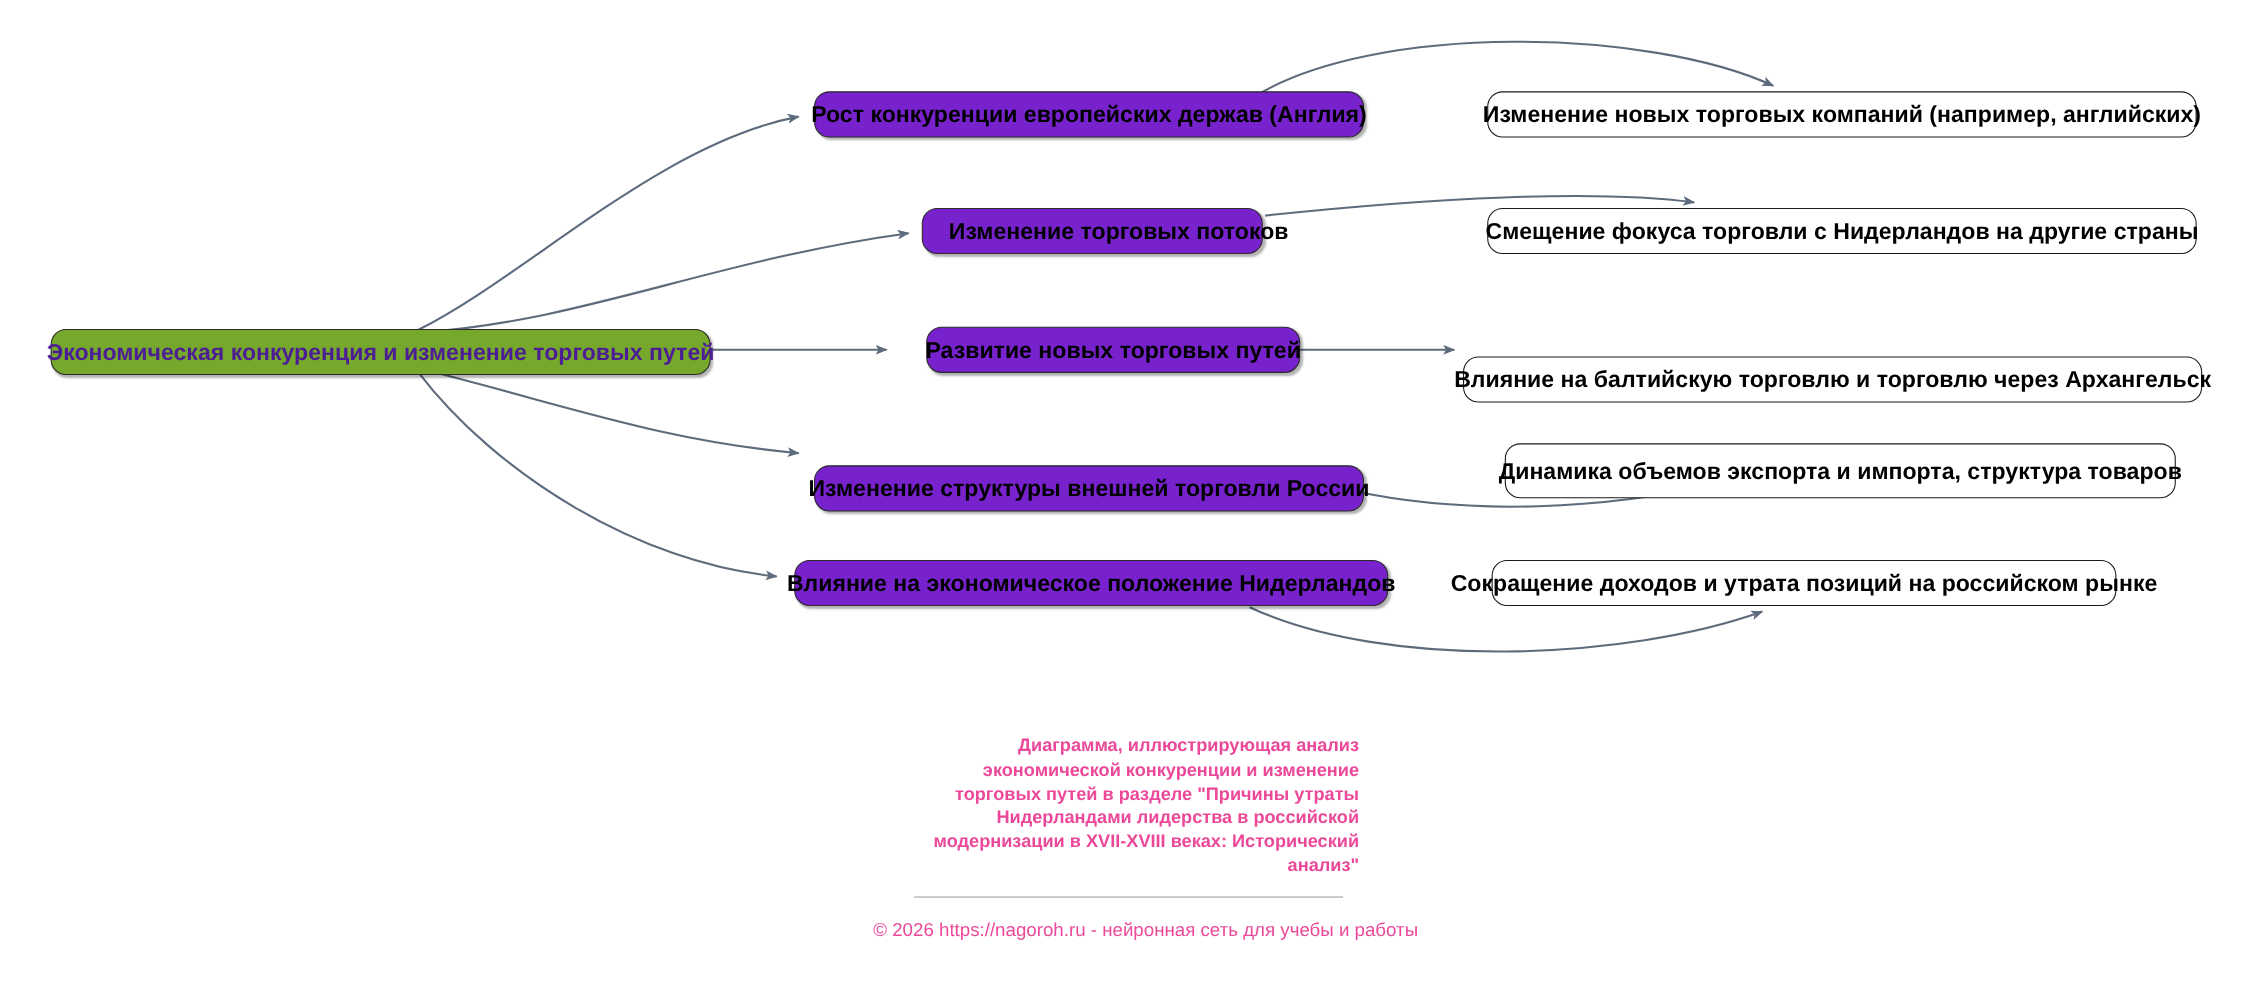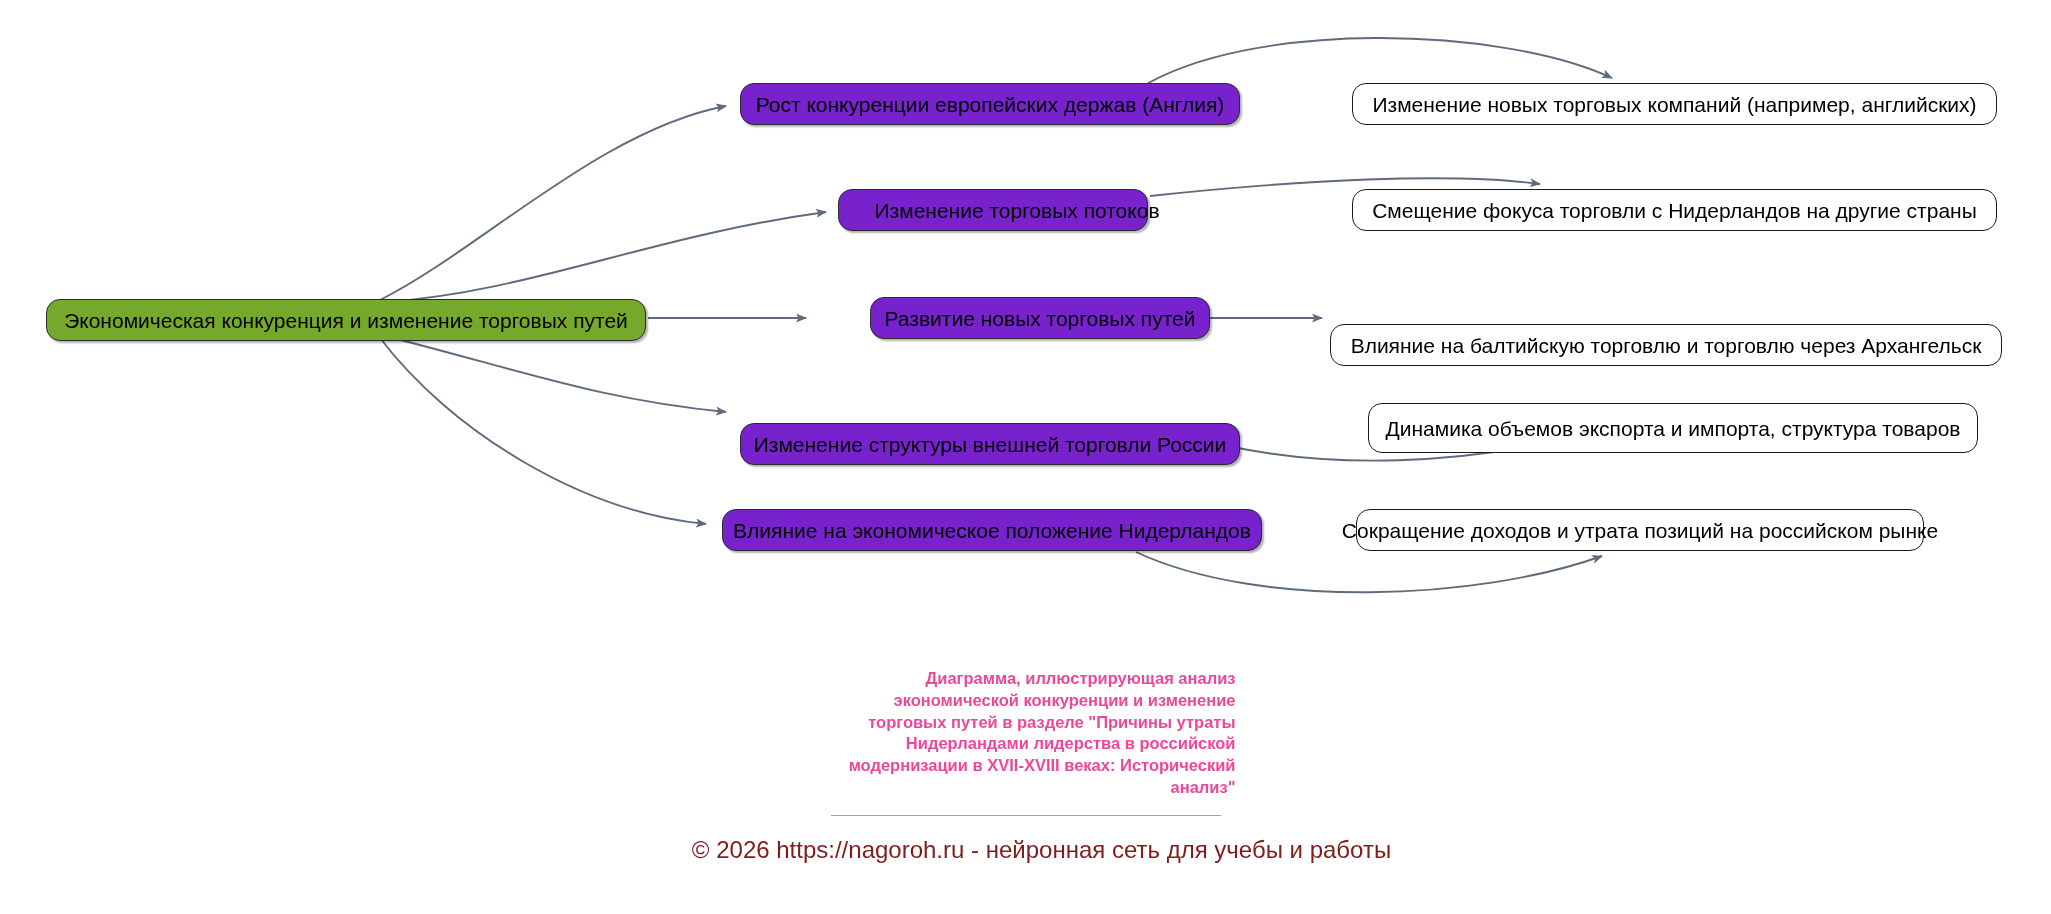--- a/index.html
+++ b/index.html
@@ -31,39 +31,40 @@
     display: flex;
     align-items: center;
     justify-content: center;
     border-radius: 14px;
     white-space: nowrap;
     line-height: 1;
   }
   .node-root {
     background: #76a82b;
     border: 1.6px solid #2b2b2b;
-    color: #000000;
+    color: #4c1d95;
     font-size: 21px;
     box-shadow: 2px 2px 2px rgba(0,0,0,0.30);
   }
   .node-branch {
     background: #7722cc;
     border: 1.6px solid #2b2b2b;
     color: #000000;
     font-size: 21px;
     box-shadow: 2px 2px 2px rgba(0,0,0,0.30);
   }
   .node-leaf {
     background: #ffffff;
     border: 1.6px solid #1b1b1b;
     color: #000000;
     font-size: 21px;
   }
   .node-label {
     padding: 0 6px;
+    font-weight: bold;
   }
 
   #caption-block {
     position: absolute;
     left: 0;
     top: 668px;
     width: 2051px;
     text-align: center;
   }
   #diagram-caption {
@@ -76,22 +77,22 @@
     text-align: right;
   }
   #caption-rule {
     width: 390px;
     height: 0;
     margin: 16px auto 0 auto;
     border-top: 1.3px solid #9aa3ae;
   }
   #footer-text {
     margin-top: 20px;
-    color: #7f1d1d;
-    font-size: 24px;
+    color: #ec4899;
+    font-size: 17px;
     text-align: center;
     padding-left: 32px;
   }
 </style>
 </head>
 <body>
 
 <div id="canvas">
 
   <svg id="edges" viewBox="0 0 2051 914" width="2051" height="914" xmlns="http://www.w3.org/2000/svg">
@@ -119,21 +120,21 @@
   </div>
 
   <div class="node node-branch" style="left:740px; top:83px; width:500px; height:42px;">
     <span class="node-label">Рост конкуренции европейских держав (Англия)</span>
   </div>
 
   <div class="node node-branch" style="left:838px; top:189px; width:310px; height:42px;padding-left:48px;">
     <span class="node-label">Изменение торговых потоков</span>
   </div>
 
-  <div class="node node-branch" style="left:870px; top:297px; width:340px; height:42px;">
+  <div class="node node-branch" style="left:842px; top:297px; width:340px; height:42px;">
     <span class="node-label">Развитие новых торговых путей</span>
   </div>
 
   <div class="node node-branch" style="left:740px; top:423px; width:500px; height:42px;">
     <span class="node-label">Изменение структуры внешней торговли России</span>
   </div>
 
   <div class="node node-branch" style="left:722px; top:509px; width:540px; height:42px;">
     <span class="node-label">Влияние на экономическое положение Нидерландов</span>
   </div>

